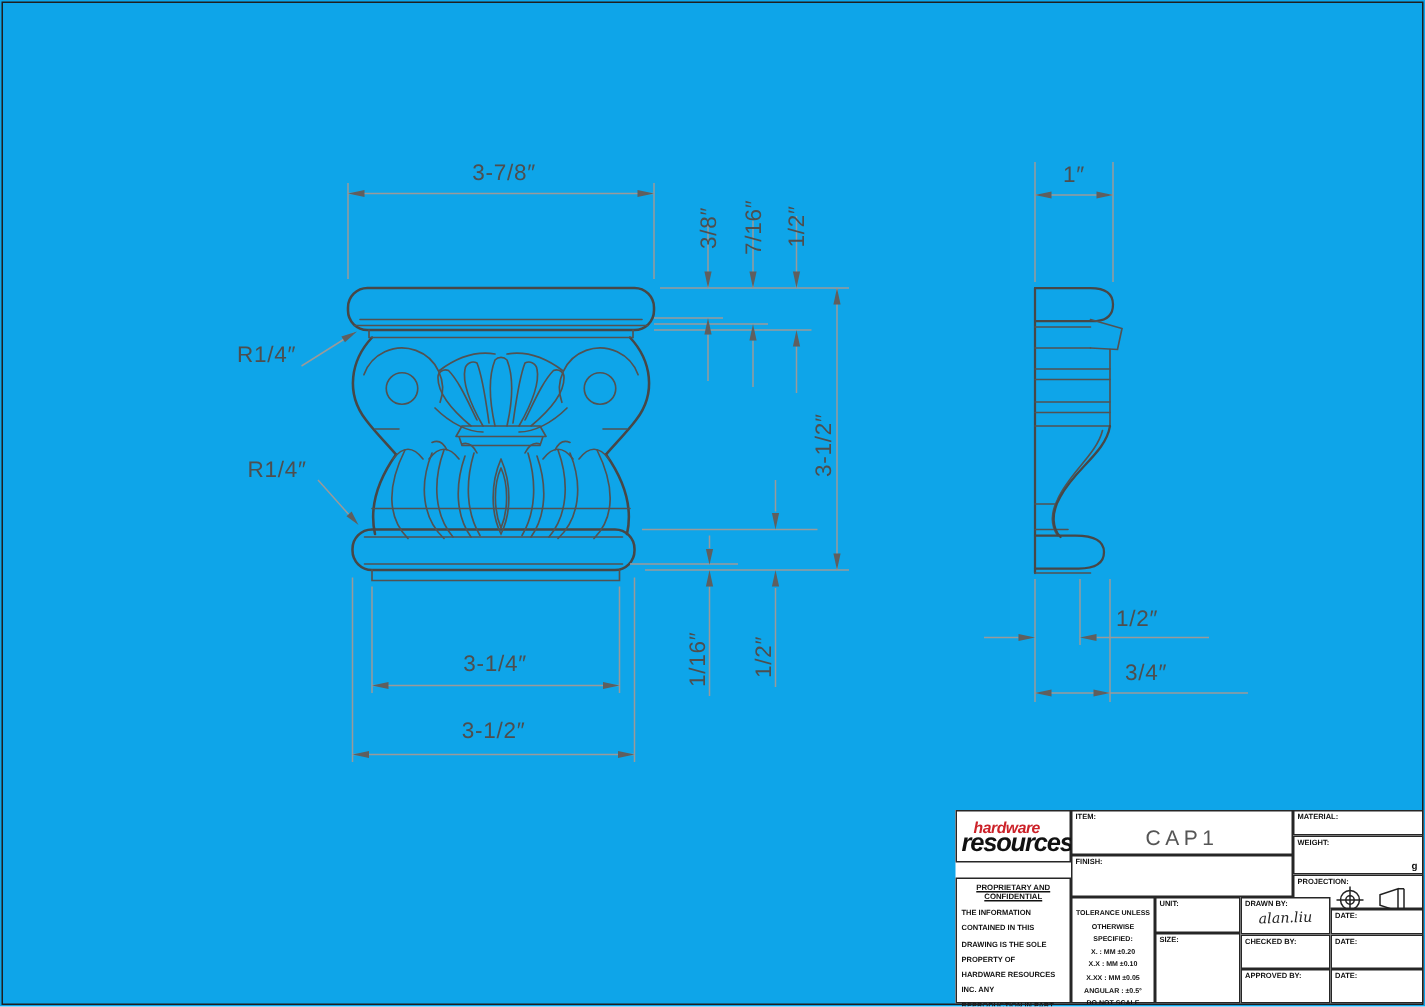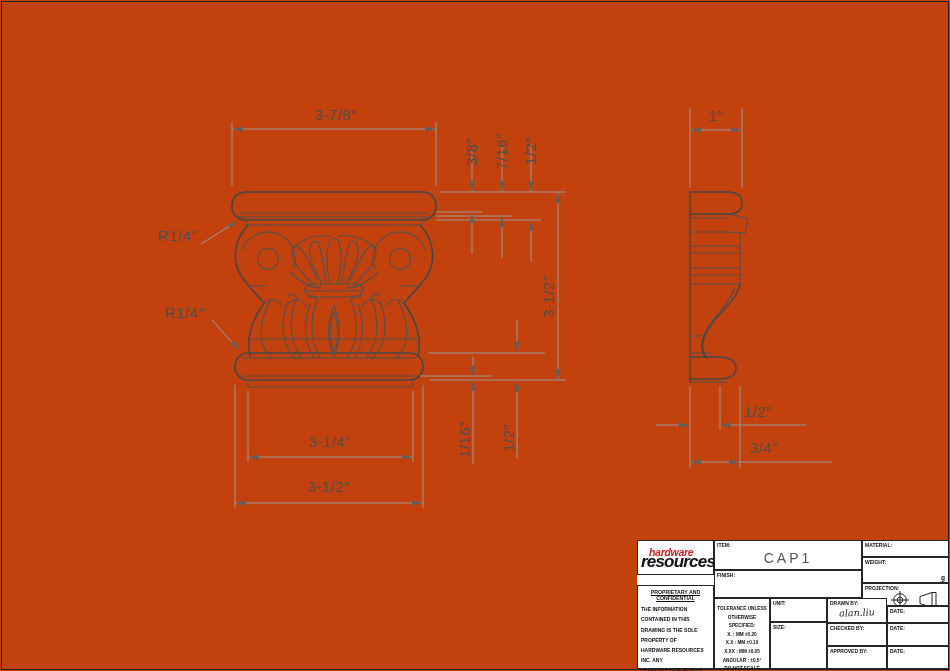--- a/index.html
+++ b/index.html
@@ -1,16 +1,16 @@
 <!DOCTYPE html>
 <html><head>
 <meta charset="utf-8">
 <style>
   html,body{margin:0;padding:0;background:#fff;}
-  .sheet{position:relative;width:950px;height:671px;background:#c2410c;overflow:hidden;
+  .sheet{position:relative;width:950px;height:671px;background:#0ea5e9;overflow:hidden;
          font-family:"Liberation Sans",sans-serif;}
   .sheet-border{position:absolute;left:1px;top:1px;width:946px;height:667px;
                 border:1.6px solid #1f1f1f;pointer-events:none;}
   svg text{font-family:"Liberation Sans",sans-serif;fill:#4e4e4e;font-size:15px;letter-spacing:.5px;}
   
   .tb{position:absolute;left:637px;top:540px;width:312px;height:129px;background:#fff;color:#111;}
   .cell{position:absolute;border:1px solid #262626;box-sizing:border-box;background:#fff;}
   .lbl{position:absolute;left:2px;top:1px;font-size:5px;font-weight:bold;letter-spacing:0;white-space:nowrap;}
   .logo-hw{position:absolute;left:11px;top:5px;font-size:10.5px;font-weight:bold;font-style:italic;
            letter-spacing:-.3px;}

